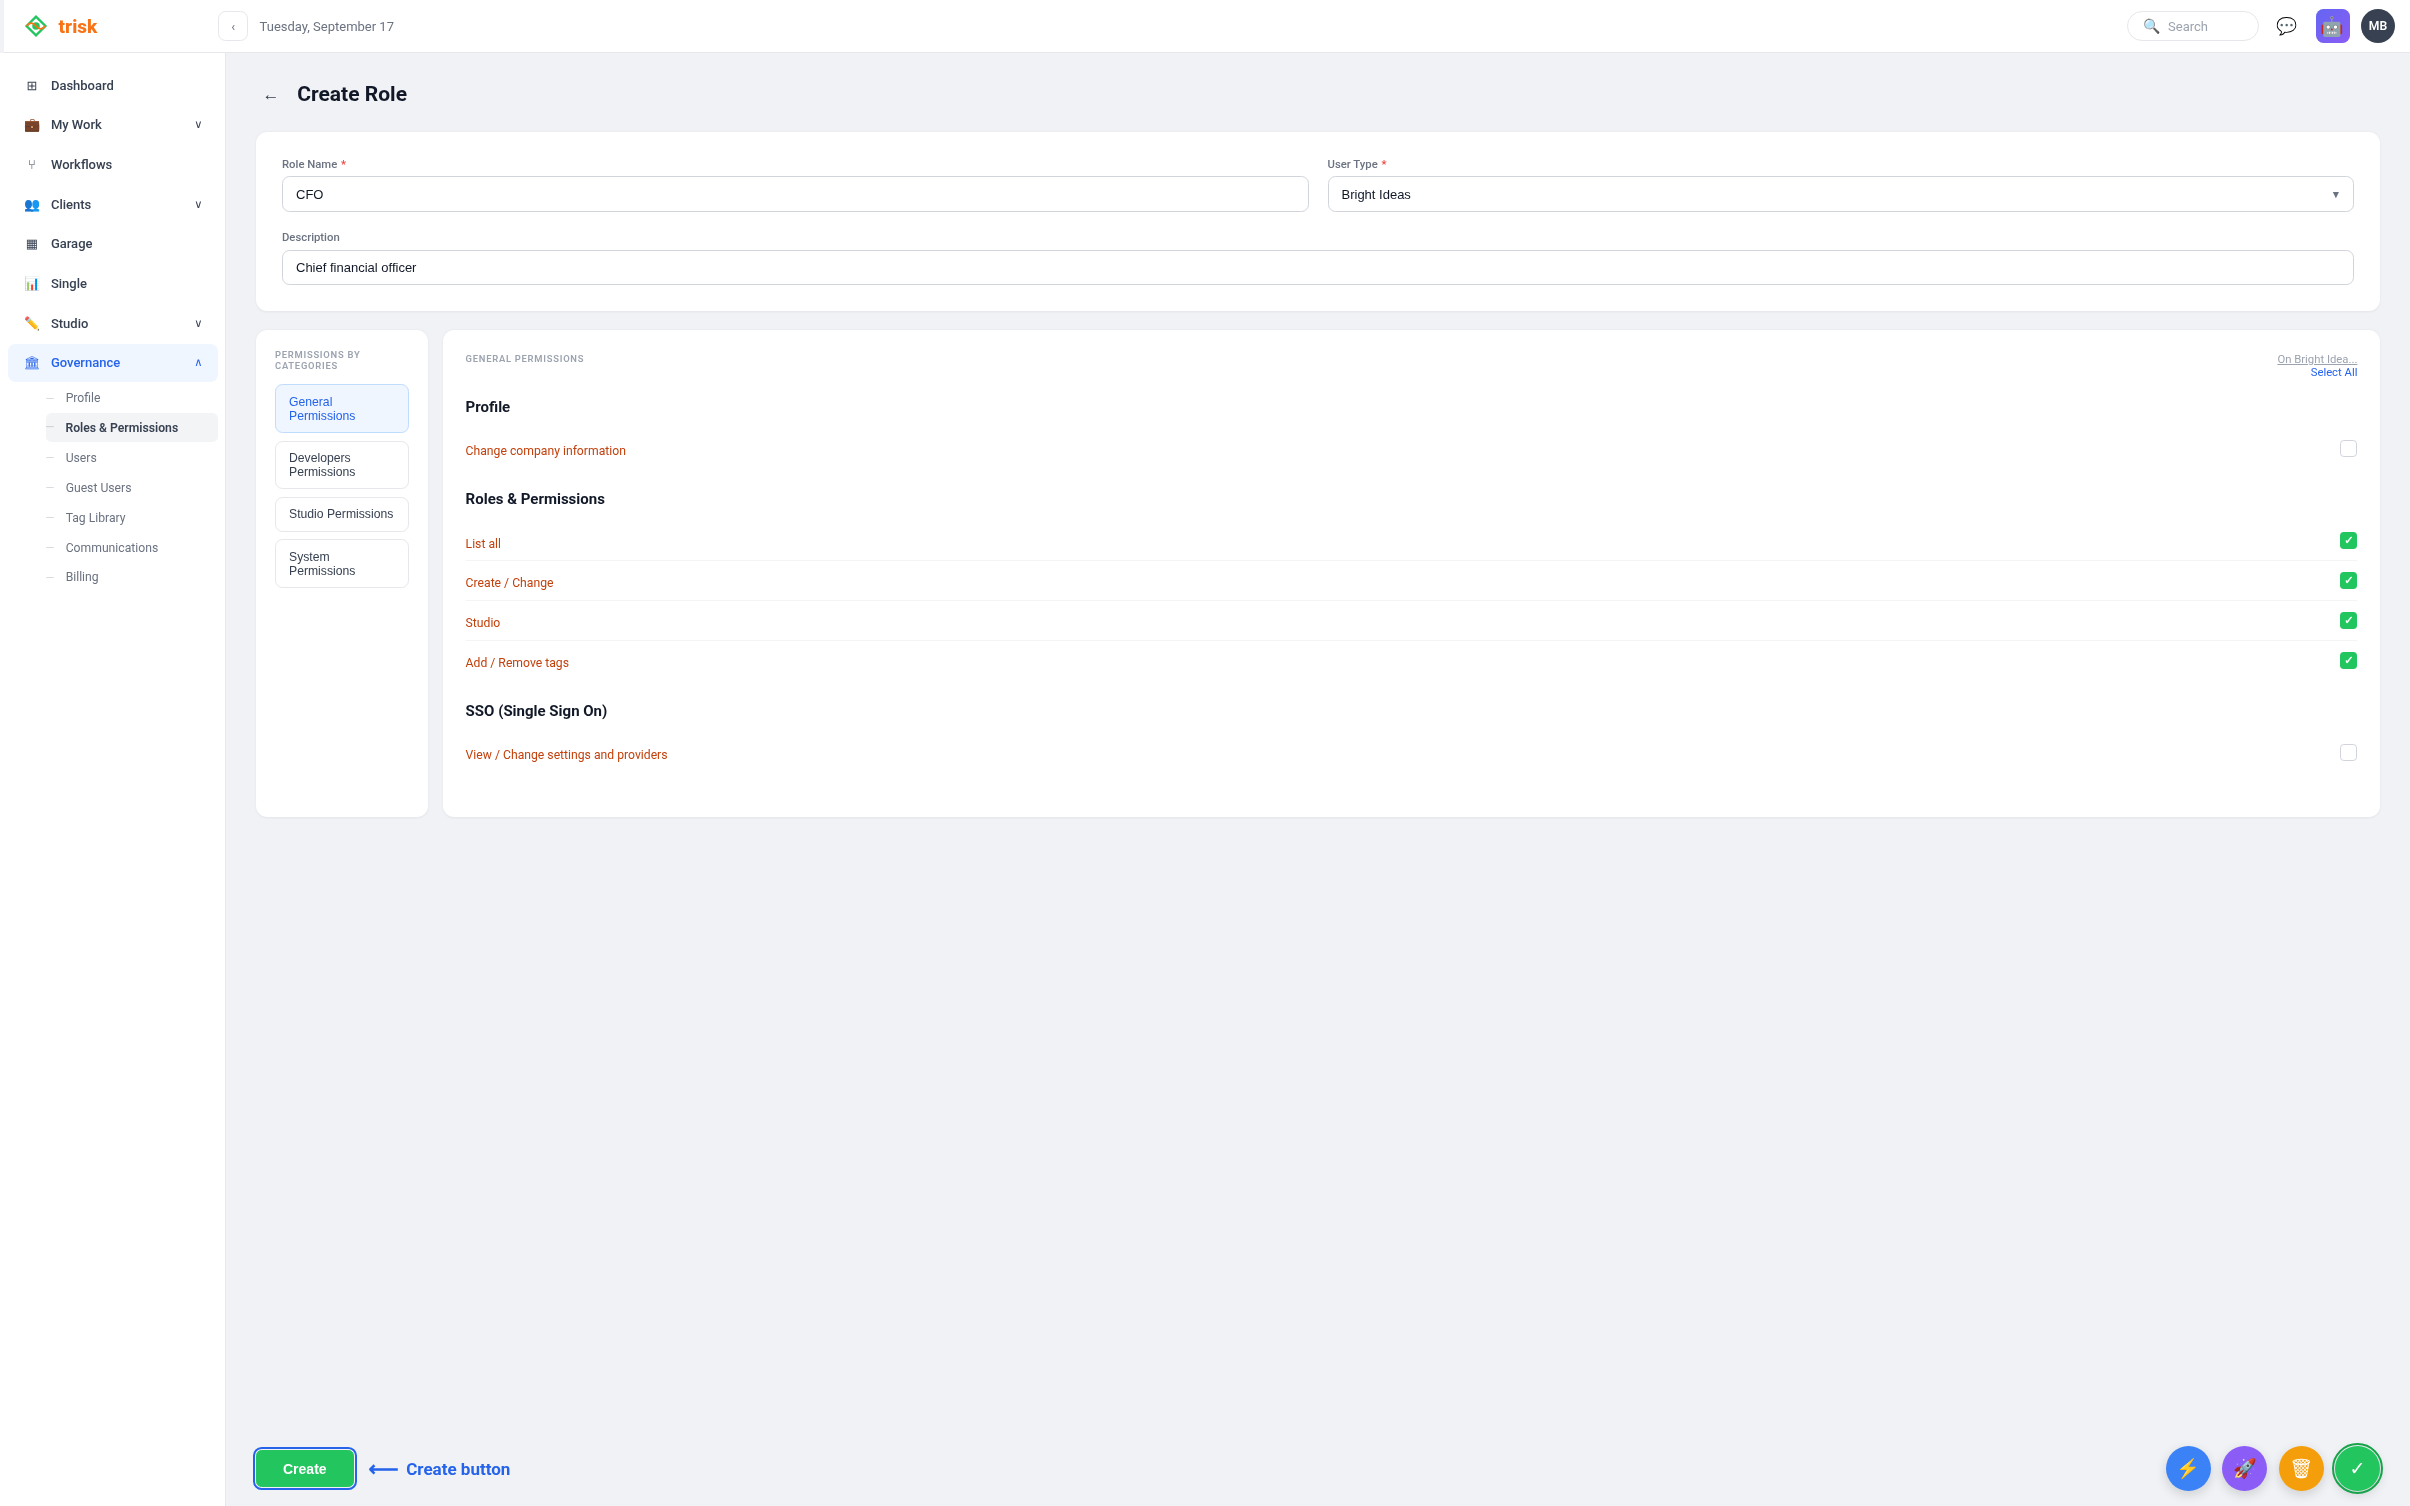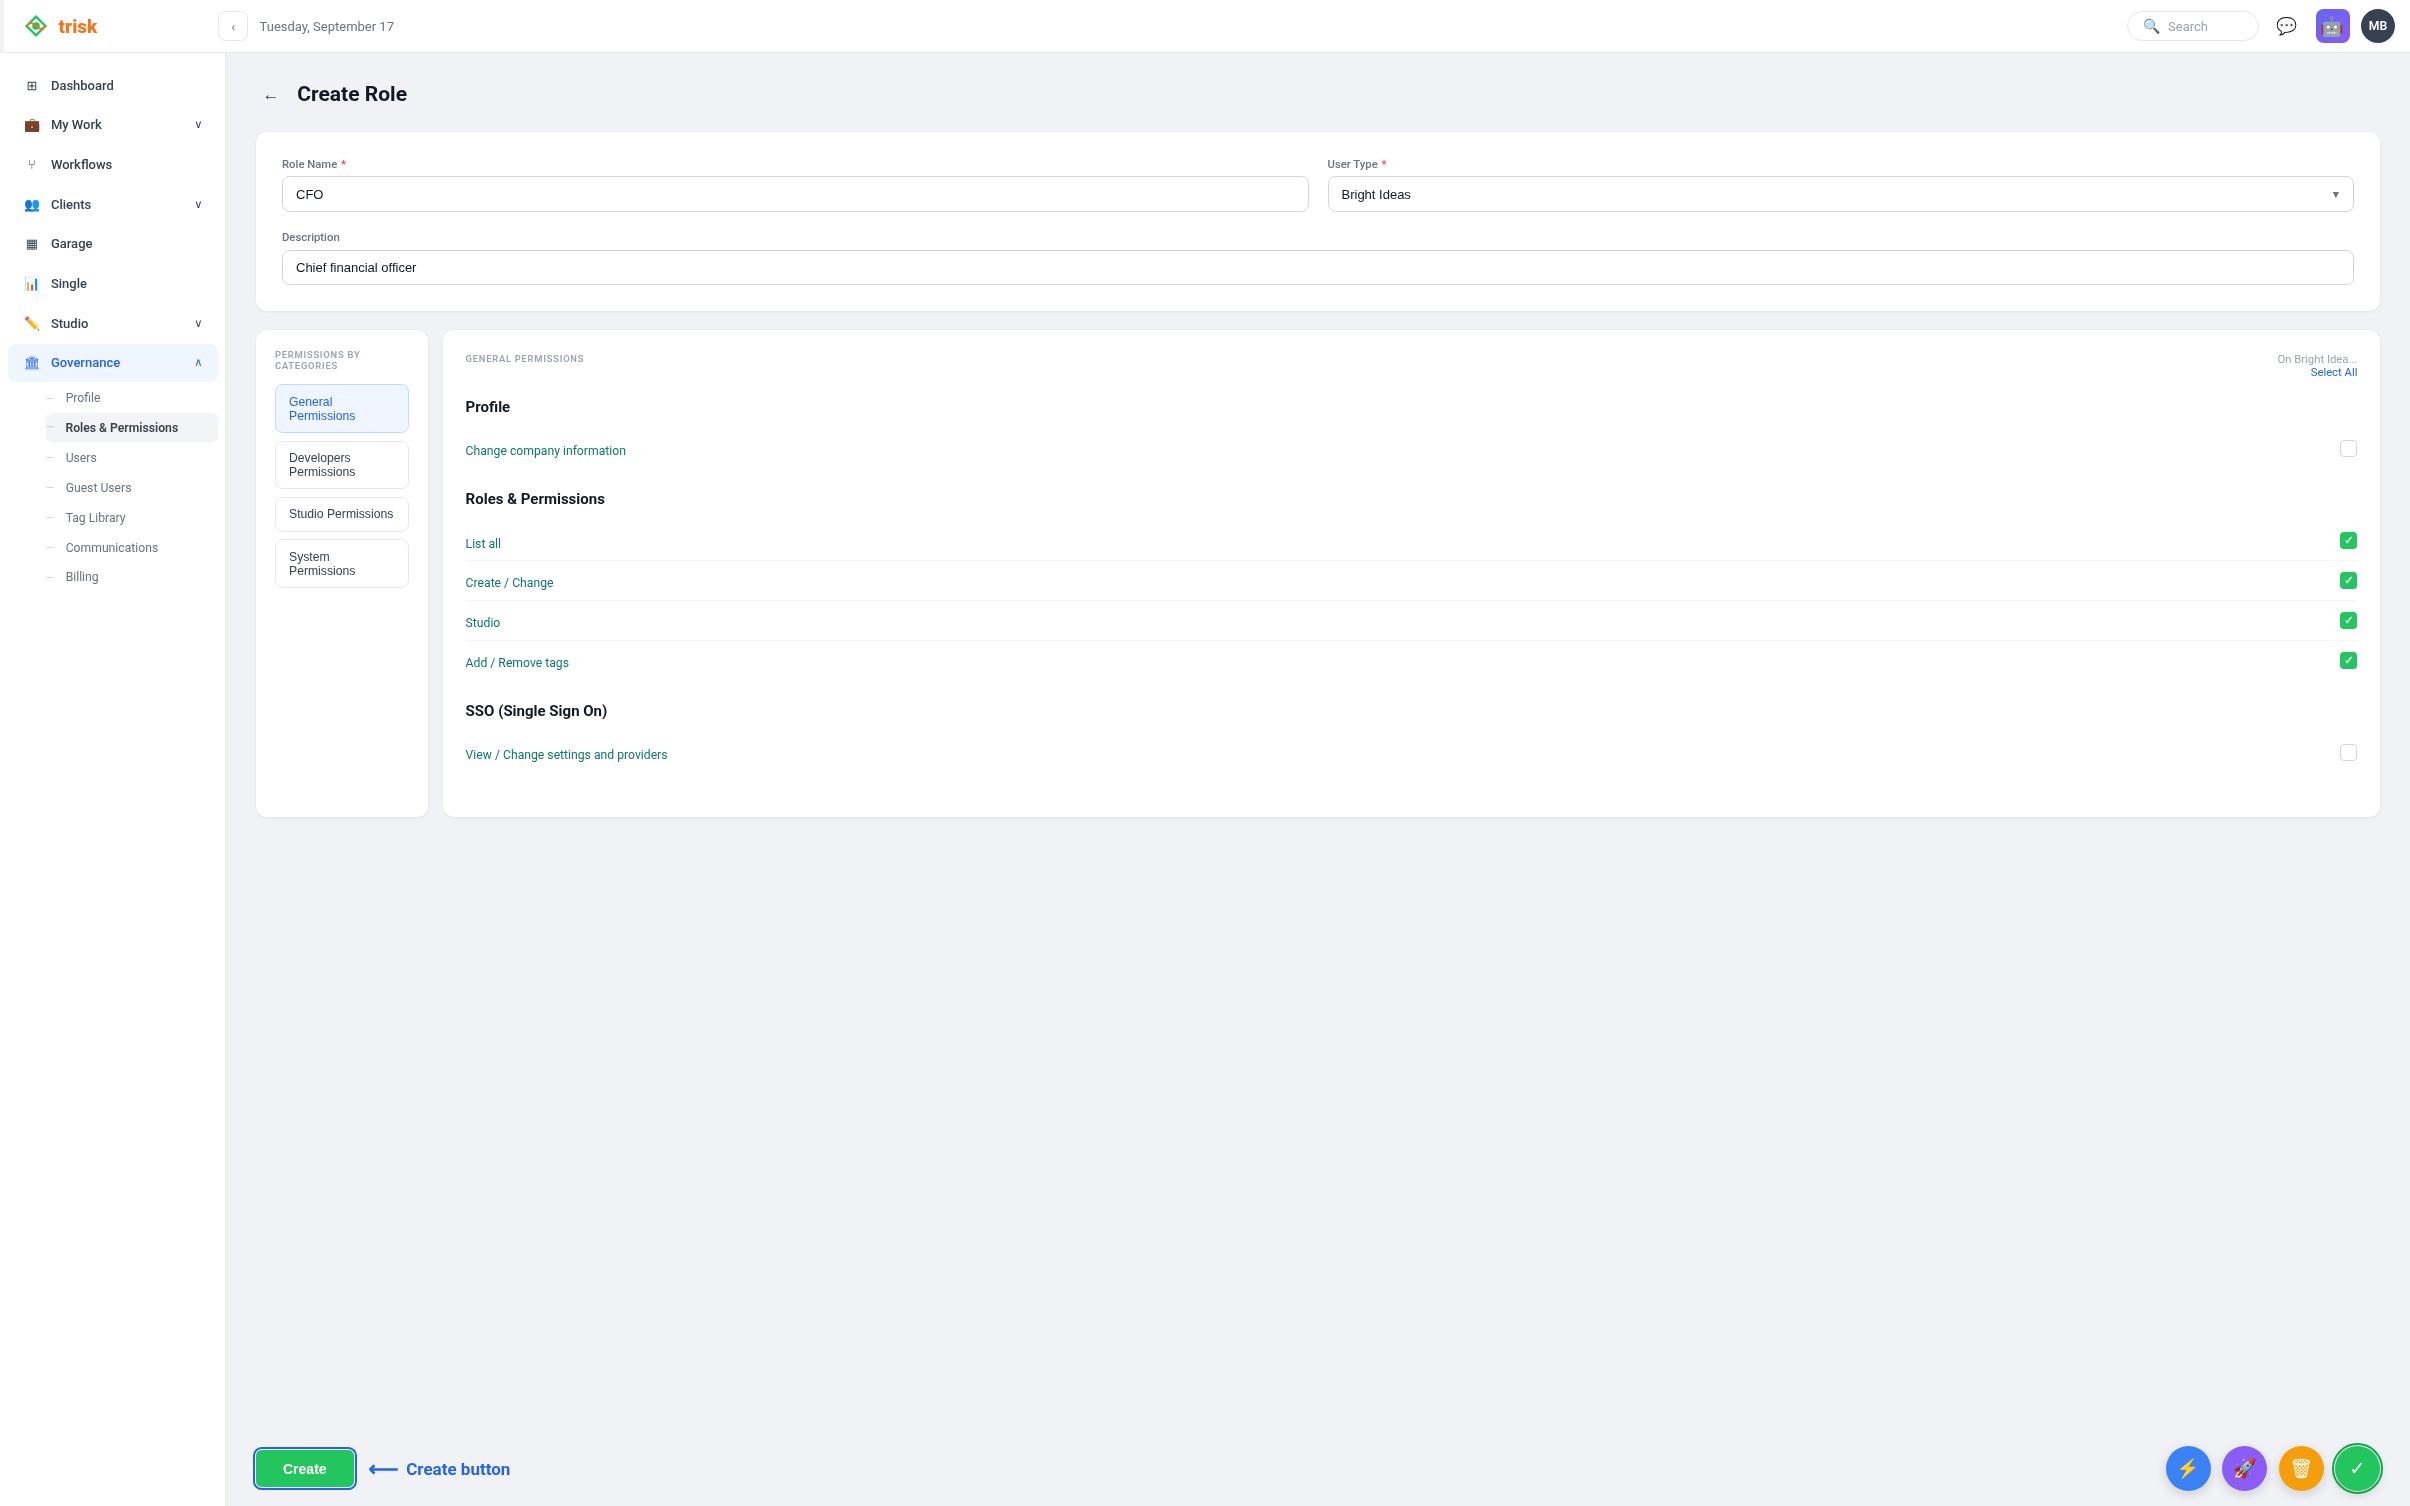--- a/index.html
+++ b/index.html
@@ -142,31 +142,31 @@
     .permissions-header {
       display: flex; justify-content: space-between; align-items: flex-start;
       margin-bottom: 19px;
     }
     .permissions-header-left { }
     .general-perms-title {
       font-size: 9.4px; font-weight: 600; color: #9ca3af;
       letter-spacing: 0.08em; text-transform: uppercase; margin-bottom: 1.9px;
     }
     .permissions-header-right { text-align: right; }
-    .on-bright-idea-text { font-size: 11.3px; color: #9ca3af; }
+    .on-bright-idea-text { font-size: 11.3px; color: #9ca3af; text-decoration: underline; }
     .select-all-link { font-size: 11.3px; color: #2563eb; cursor: pointer; }
 
     .perm-section { margin-bottom: 22.6px; }
     .perm-section-title { font-size: 15px; font-weight: 700; color: #111827; margin-bottom: 13px; }
     .perm-item {
       display: flex; align-items: center; justify-content: space-between;
       padding: 9.4px 0; border-bottom: 0.9px solid #f3f4f6;
     }
     .perm-item:last-child { border-bottom: none; }
-    .perm-item-label { font-size: 12.2px; color: #0f766e; margin-top: 6px; }
+    .perm-item-label { font-size: 12.2px; color: #c2410c; margin-top: 6px; }
     .checkbox-empty {
       width: 17px; height: 17px; border: 1.9px solid #d1d5db; border-radius: 3.8px;
       cursor: pointer; background: #fff;
     }
     .checkbox-checked {
       width: 17px; height: 17px; background: #22c55e; border-radius: 3.8px;
       display: flex; align-items: center; justify-content: center; cursor: pointer;
     }
     .checkbox-checked::after { content: '✓'; color: #fff; font-size: 11.3px; font-weight: 700; }
 

